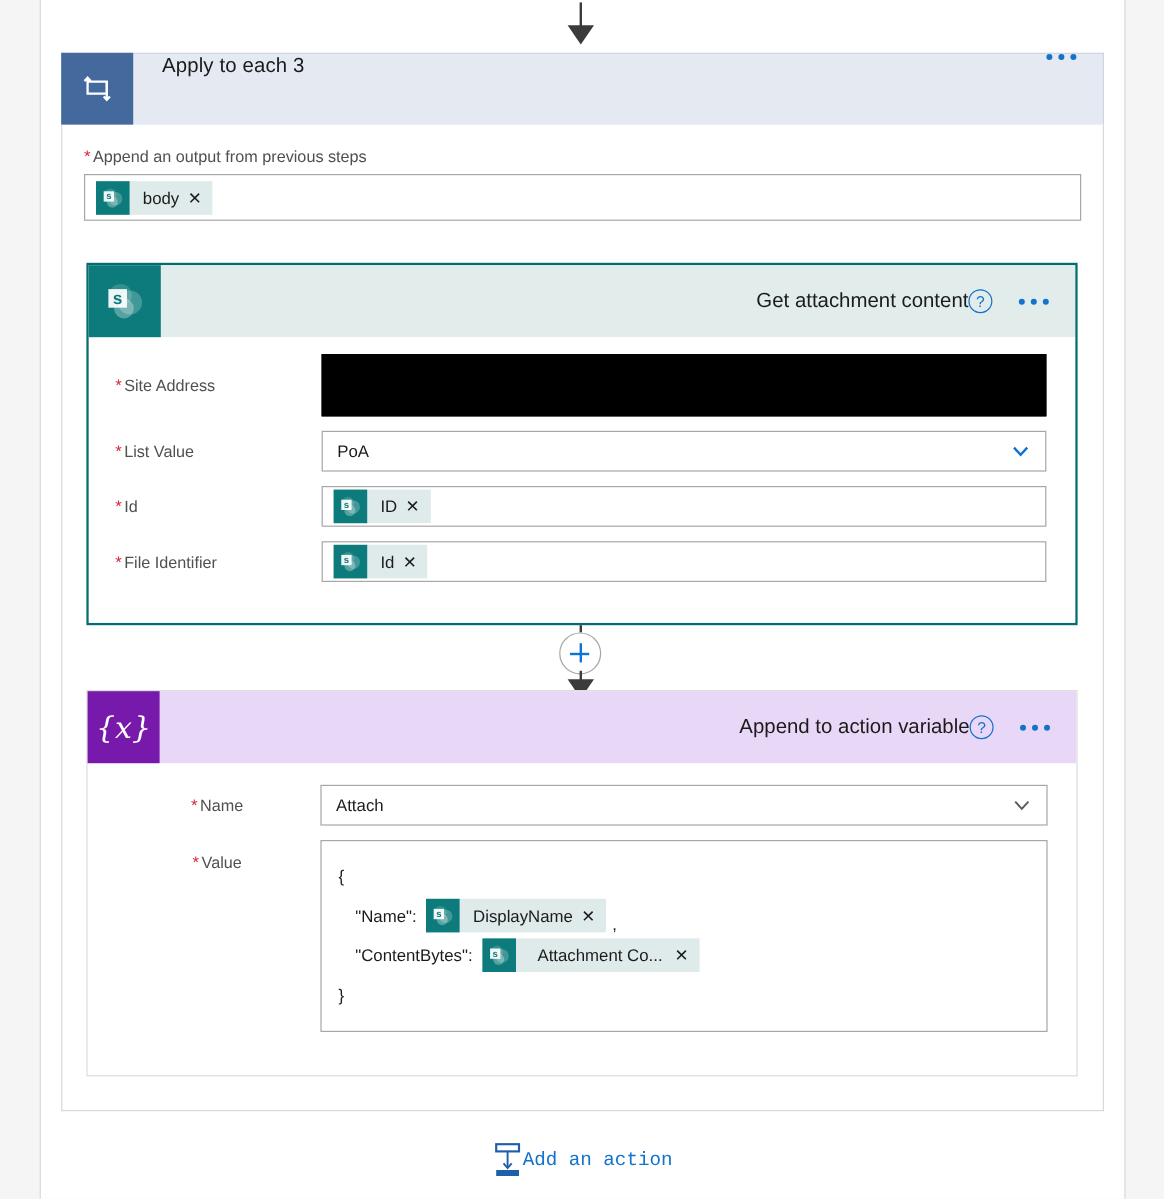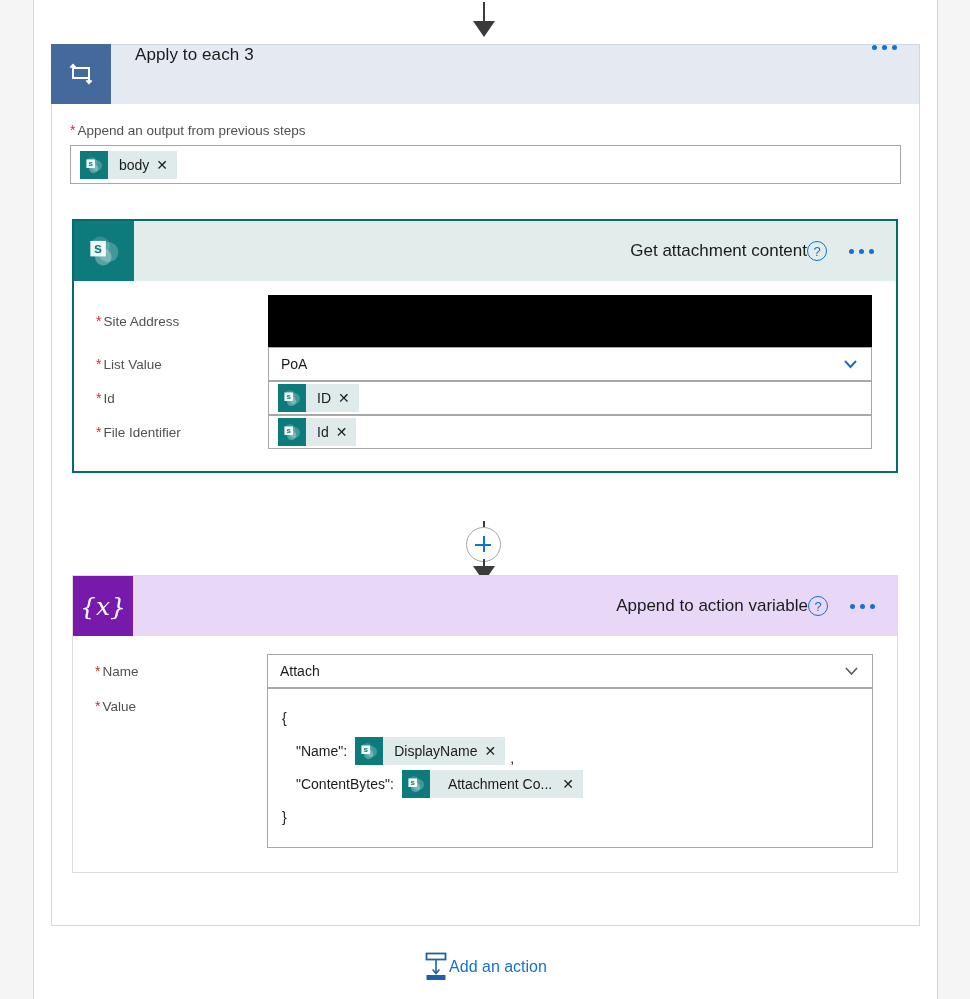--- a/index.html
+++ b/index.html
@@ -191,21 +191,21 @@
     left: 72px; top: 219px;
     width: 826px;
     border: 2px solid #036c70;
   }
   .card-sp .card-header { background: #e1eceb; }
   .card-sp .card-icon { background: #0d7b7b; }
   .card-sp .card-body { padding: 14px 0 22px 0; background:#fff; }
 
   .form-row {
     display: flex; align-items: center;
-    margin-bottom: 0;
+    margin-bottom: 12px;
     padding: 0 24px 0 22px;
   }
   .form-label {
     width: 172px; flex: 0 0 172px;
     font-size: 13.5px; color: #505050;
   }
   .form-control { flex: 1; position: relative; }
 
   .ctl-box {
     height: 34px;
@@ -233,21 +233,21 @@
     border: 1px solid #dcdcdc;
   }
   .card-var .card-header { background: #e9d7f7; }
   .card-var .card-icon { background: #7719aa; }
   .card-var .var-glyph {
     color: #fff; font-size: 25px;
     font-family: "DejaVu Serif", serif;
     font-style: italic;
     line-height: 1;
   }
-  .card-var .card-body { padding: 18px 0 24px 0; }
+  .card-var .card-body { padding: 18px 0 24px 0; text-align: center; }
 
   .value-box {
     border: 1px solid #a7a7a7;
     background: #fff;
     min-height: 148px;
     padding: 12px 14px 14px 14px;
     font-size: 14px; color: #1b1b1b;
     line-height: 1;
   }
   .val-line { display: flex; align-items: center; min-height: 33px; }
@@ -256,20 +256,21 @@
   .val-comma { margin-left: 5px; align-self: flex-end; padding-bottom: 2px; }
 
   
   .add-action {
     position: absolute;
     left: 0; top: 952px;
     width: 970px;
     display: flex; align-items: center; justify-content: center;
     gap: 0;
     cursor: pointer;
+    font-family: Liberation Mono, monospace;
   }
   .add-action-label {
     color: #1272cc; font-size: 16px;
   }
   .add-icon { width: 26px; height: 30px; }
 </style>
 </head>
 <body>
 
 <div class="page">

